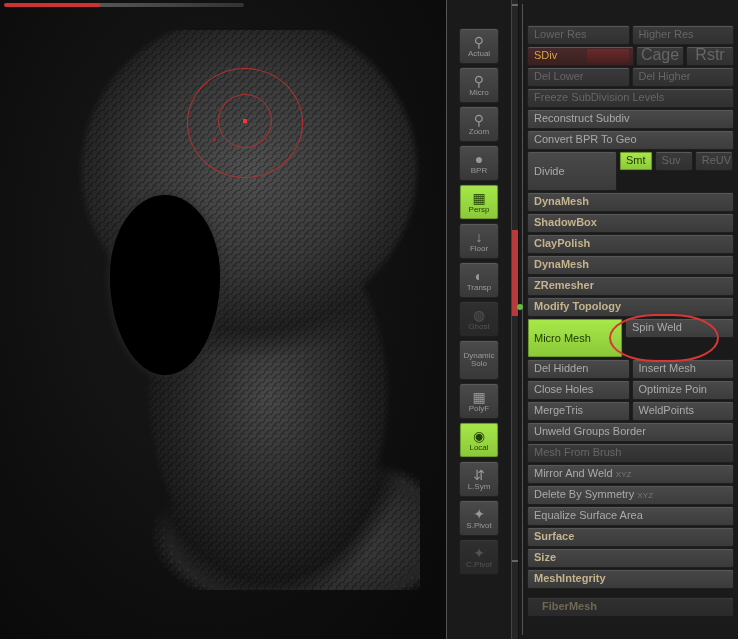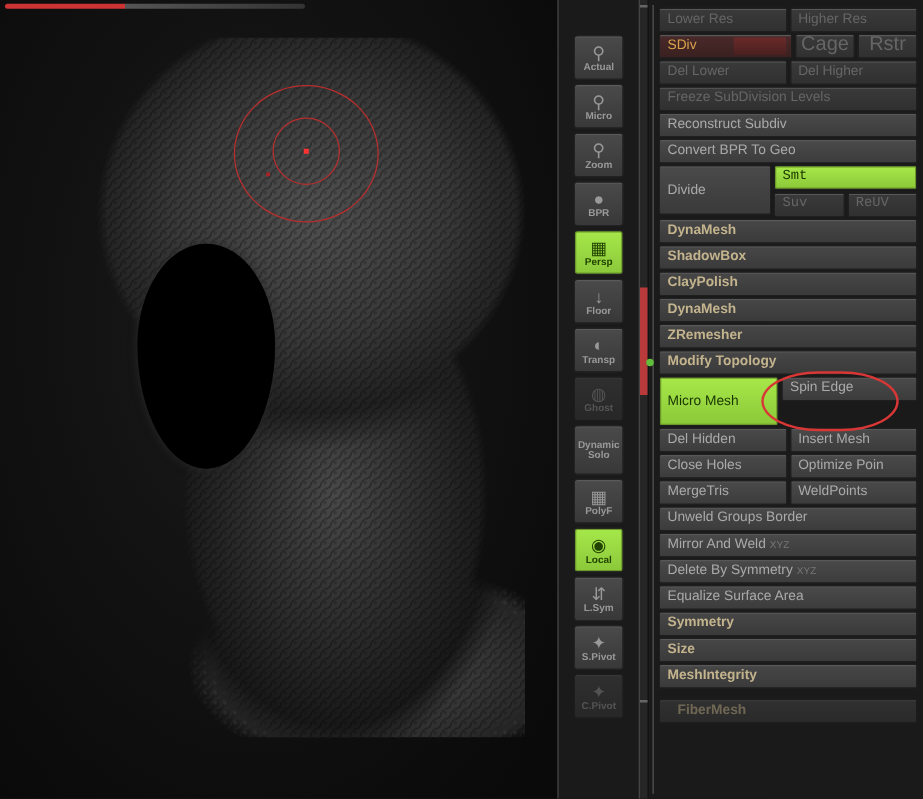--- a/index.html
+++ b/index.html
@@ -111,21 +111,21 @@
     box-shadow: inset 0 1px 0 #5a5a5a;
     cursor: pointer;
   }
   .shelf-btn.active {
     background: linear-gradient(#a6e84a, #8bc83a);
     color: #224400;
     box-shadow: inset 0 0 0 1px #6b9a28;
   }
   .shelf-btn.disabled { opacity: 0.45; }
   .shelf-btn .icon { font-size: 14px; margin-bottom: 1px; }
-  .shelf-btn .label { font-size: 8px; font-weight: bold; }
+  .shelf-btn .label { font-size: 8px; }
   .shelf-btn.with-sublabel { height: 38px; }
 
   
   .scroll-strip {
     width: 6px;
     background: #262626;
     position: relative;
     border-left: 1px solid #444;
     border-right: 1px solid #111;
   }
@@ -139,20 +139,21 @@
   }
 
   
   .panel {
     flex: 1;
     padding: 6px 4px 4px 8px;
     display: flex;
     flex-direction: column;
     gap: 1px;
     position: relative;
+    justify-content: center;
   }
   .panel::before {
     content:""; position:absolute; left:3px; top:4px; bottom:4px;
     width:1px; background:#555;
   }
   .row { display: flex; gap: 2px; }
   .btn, .sect {
     background: linear-gradient(#4a4a4a, #3c3c3c);
     border: 1px solid #1f1f1f;
     border-radius: 2px;
@@ -314,21 +315,21 @@
       </div>
     <div class="row">
         <div class="btn wide">Reconstruct Subdiv</div>
       </div>
     <div class="row">
         <div class="btn wide">Convert BPR To Geo</div>
       </div>
 
     <div class="row">
       <div class="side-slider">Divide</div>
-      <div style="flex:1; display:flex; flex-direction:column; gap:2px;font-family:Liberation Mono, monospace;">
+      <div style="flex:1; display:flex; flex-direction:row; gap:2px;">
         <div class="btn green">Smt</div>
         <div class="row">
           <div class="btn wide disabled">Suv</div>
           <div class="btn wide disabled">ReUV</div>
         </div>
       </div>
     </div>
 
     <div class="row">
         <div class="sect">DynaMesh</div>
@@ -347,57 +348,60 @@
       </div>
 
     <div class="row" style="position:relative;">
       <span class="dot-green"></span>
       <div class="sect">Modify Topology</div>
     </div>
 
     <div class="row" style="position:relative;">
       <div class="btn green tall" style="flex:0 0 82px; font-weight:normal;">Micro Mesh</div>
       <div style="flex:1; display:flex; flex-direction:column; gap:2px;">
-        <div class="btn">Spin Edge</div>
+        <div class="btn">Spin Weld</div>
       </div>
       <div class="annotate" style="left:82px; top:-4px; width:106px; height:44px;"></div>
     </div>
     <div class="row">
       <div class="btn wide">Del Hidden</div>
       <div class="btn wide">Insert Mesh</div>
     </div>
     <div class="row">
       <div class="btn wide">Close Holes</div>
       <div class="btn wide">Optimize Poin</div>
     </div>
     <div class="row">
       <div class="btn wide">MergeTris</div>
       <div class="btn wide">WeldPoints</div>
     </div>
     <div class="row">
         <div class="btn wide">Unweld Groups Border</div>
+      </div>
+    <div class="row">
+        <div class="btn wide disabled">Mesh From Brush</div>
       </div>
     <div class="row">
       <div class="btn wide">
         <span>Mirror And Weld</span>
         <span class="tiny-corner">X Y Z</span>
       </div>
     </div>
     <div class="row">
       <div class="btn wide">
         <span>Delete By Symmetry</span>
         <span class="tiny-corner">X Y Z</span>
       </div>
     </div>
     <div class="row">
         <div class="btn wide">Equalize Surface Area</div>
       </div>
 
     <div class="row">
-        <div class="sect">Symmetry</div>
+        <div class="sect">Surface</div>
       </div>
     <div class="row">
         <div class="sect">Size</div>
       </div>
     <div class="row">
         <div class="sect">MeshIntegrity</div>
       </div>
     <div style="height:6px;"></div>
     <div class="row">
         <div class="sect indent" style="opacity:.5">FiberMesh</div>

